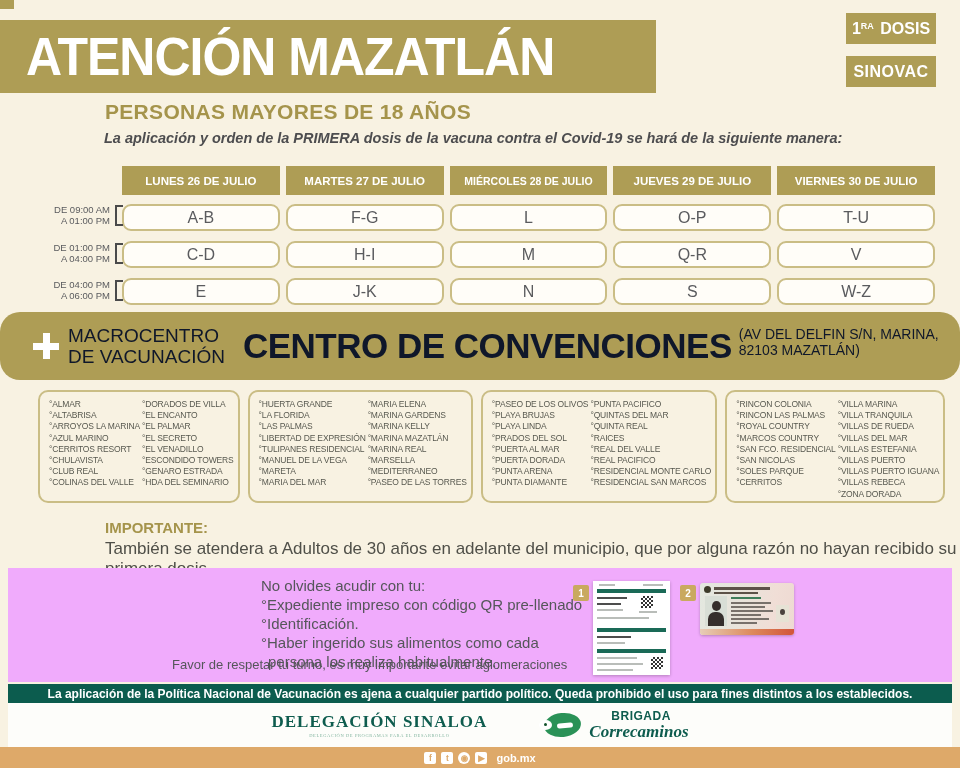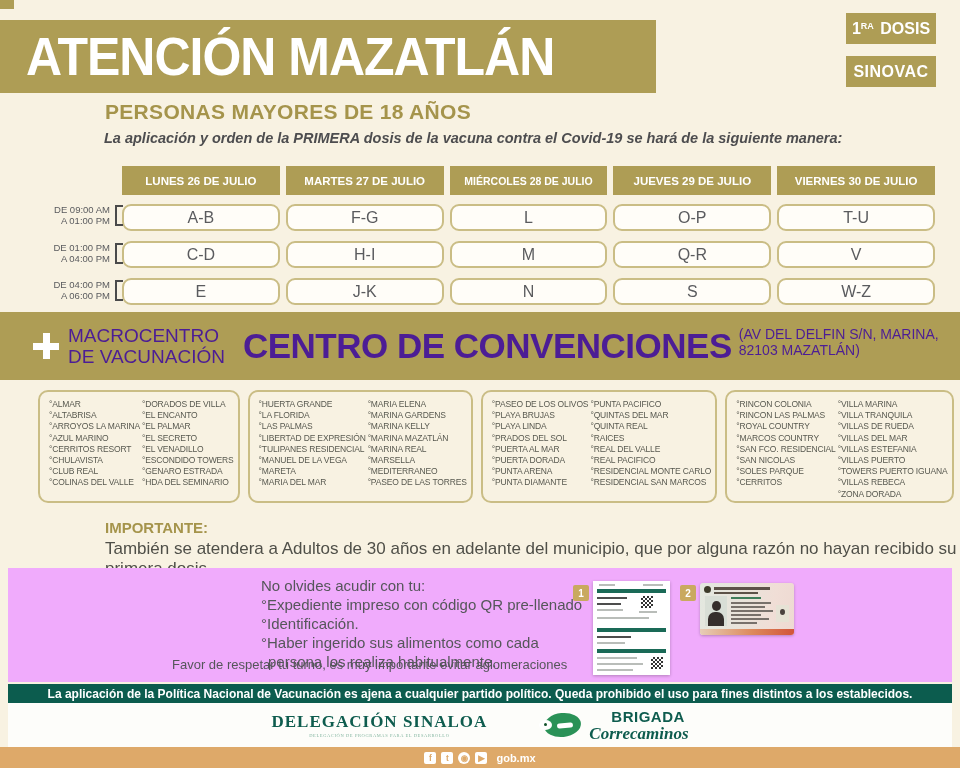--- a/index.html
+++ b/index.html
@@ -26,22 +26,22 @@
   .row5{display:grid;grid-template-columns:repeat(5,1fr);gap:6px;}
   .day-head{height:29px;background:#ae9d55;color:#fff;font-weight:bold;font-size:11.5px;
             display:flex;align-items:center;justify-content:center;white-space:nowrap;overflow:hidden;}
   .letters-row{margin-top:9px;}
   .letter-box{height:23px;background:#fffdf8;border:2px solid #cabd85;border-radius:9px;color:#5a5b5e;
               font-size:16px;display:flex;align-items:center;justify-content:center;}
   .time-label{position:absolute;left:18px;width:92px;text-align:right;font-size:9.5px;color:#5a5b5e;line-height:11px;}
   .bracket{position:absolute;left:115px;width:8px;height:21px;border:2px solid #4a4a4a;border-right:none;box-sizing:border-box;}
 
   
-  .banner{position:absolute;left:0;top:312px;width:960px;height:68px;background:#ae9d55;color:#4c1d95;
-          display:flex;align-items:center;}
+  .banner{position:absolute;left:0;top:312px;width:960px;height:68px;background:#ae9d55;color:#0f172a;
+          display:flex;align-items:center;border-radius:20px;}
   .plus-icon{position:relative;width:26px;height:26px;margin-left:33px;flex:none;}
   .plus-icon::before{content:"";position:absolute;left:10px;top:0;width:7px;height:26px;background:#fff;}
   .plus-icon::after{content:"";position:absolute;left:0;top:10px;width:26px;height:7px;background:#fff;}
   .macro{margin-left:9px;font-size:19px;line-height:21px;white-space:nowrap;}
   .venue-name{margin-left:18px;font-size:35px;font-weight:bold;letter-spacing:-.5px;white-space:nowrap;}
   .venue-addr{margin-left:7px;font-size:14px;line-height:16.5px;margin-top:-8px;white-space:nowrap;}
 
   
   .hoods{position:absolute;left:38px;top:390px;width:886px;height:113px;display:flex;gap:8px;}
   .hood-box{flex:1;border:2px solid #cabd85;border-radius:10px;box-sizing:border-box;
@@ -97,21 +97,21 @@
   .gob-line2{font-size:20px;font-weight:bold;letter-spacing:1px;margin-top:1px;}
   .deleg{text-align:center;font-family:"Liberation Serif",serif;}
   .deleg-main{font-size:17px;font-weight:bold;color:#0e5c4e;letter-spacing:1px;white-space:nowrap;}
   .deleg-sub{font-size:4.5px;color:#86b7a2;letter-spacing:.6px;margin-top:1px;white-space:nowrap;}
   .bird{position:relative;width:42px;height:26px;flex:none;}
   .bird-body{position:absolute;left:5px;top:1px;width:37px;height:24px;background:#2a9257;border-radius:50%;transform:rotate(-6deg);}
   .bird-head{position:absolute;left:0;top:8px;width:13px;height:10px;background:#fff;border-radius:50%;}
   .bird-eye{position:absolute;left:5px;top:11px;width:3px;height:3px;border-radius:50%;background:#14532d;}
   .bird-wing{position:absolute;left:18px;top:11px;width:16px;height:5px;background:#fff;border-radius:3px;transform:rotate(-6deg);}
   .brig-text{line-height:1;color:#0e5c4e;}
-  .brig-line1{font-size:15px;font-weight:bold;letter-spacing:.5px;padding-left:22px;}
+  .brig-line1{font-size:12px;font-weight:bold;letter-spacing:.5px;padding-left:22px;}
   .brig-line2{font-family:"Liberation Serif",serif;font-size:17px;font-weight:bold;font-style:italic;margin-top:1px;}
 
   
   .bottom-bar{position:absolute;left:0;top:747px;width:960px;height:21px;background:#dea969;color:#fff;
               display:flex;align-items:center;justify-content:center;gap:5px;}
   .sicon{width:12px;height:12px;background:#fff;color:#dea969;border-radius:2px;font-size:8.5px;font-weight:bold;
          display:flex;align-items:center;justify-content:center;}
   .gobmx{font-size:11px;font-weight:bold;margin-left:4px;}
 </style>
 </head>
@@ -270,21 +270,21 @@
         <div>°SOLES PARQUE</div>
         <div>°CERRITOS</div>
       </div>
       <div class="hood-col">
         <div>°VILLA MARINA</div>
         <div>°VILLA TRANQUILA</div>
         <div>°VILLAS DE RUEDA</div>
         <div>°VILLAS DEL MAR</div>
         <div>°VILLAS ESTEFANIA</div>
         <div>°VILLAS PUERTO</div>
-        <div>°TOWERS PUERTO IGUANA</div>
+        <div>°VILLAS PUERTO IGUANA</div>
         <div>°VILLAS REBECA</div>
         <div>°ZONA DORADA</div>
       </div>
     </div>
   </div>
 
   <div class="imp-label">IMPORTANTE:</div>
   <div class="imp-text">También se atendera a Adultos de 30 años en adelante del municipio, que por alguna razón no hayan recibido su primera dosis.</div>
 
   <div class="gray">

